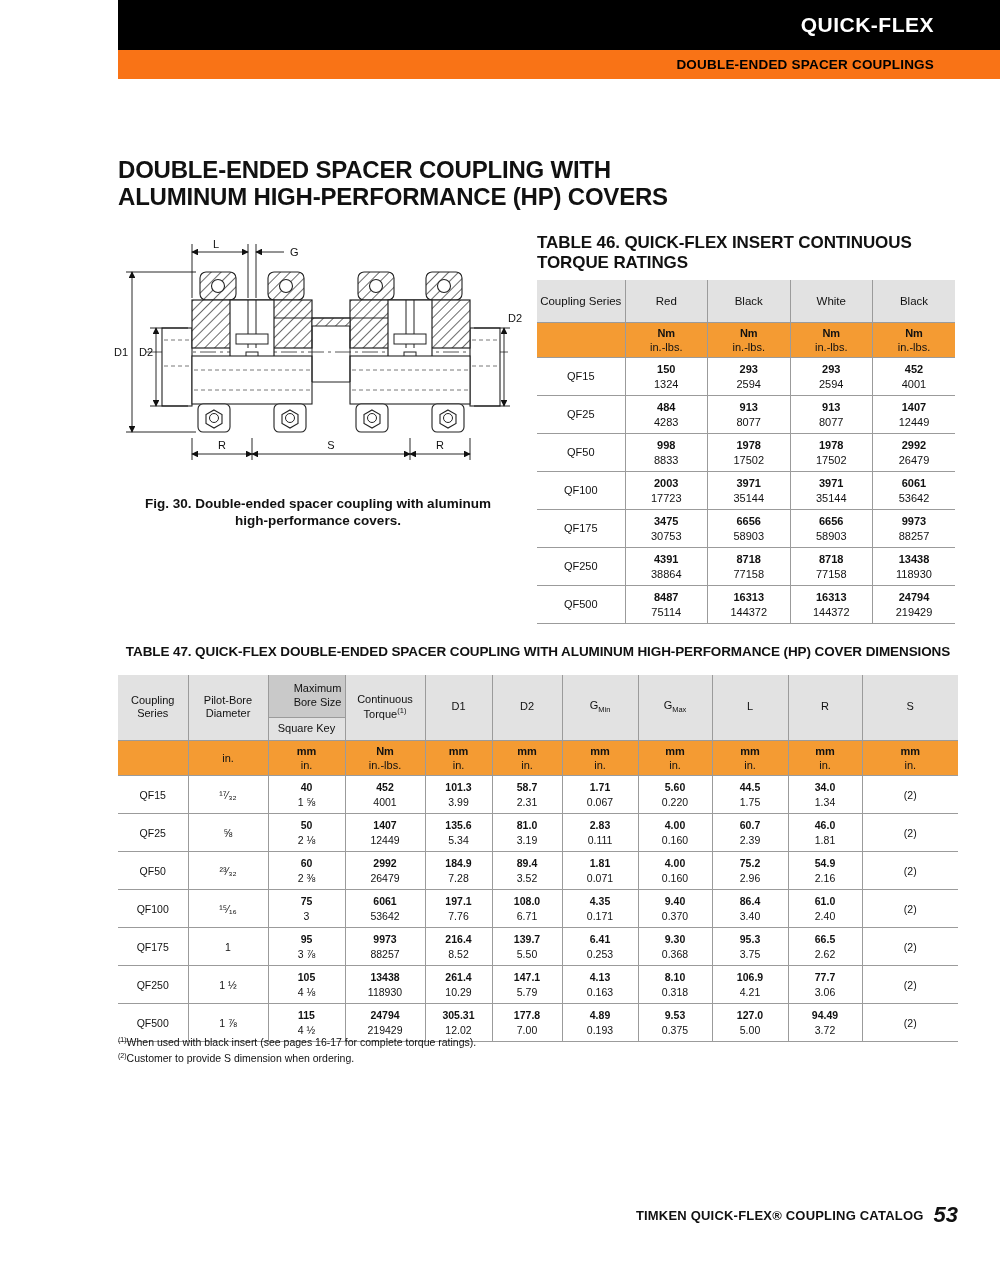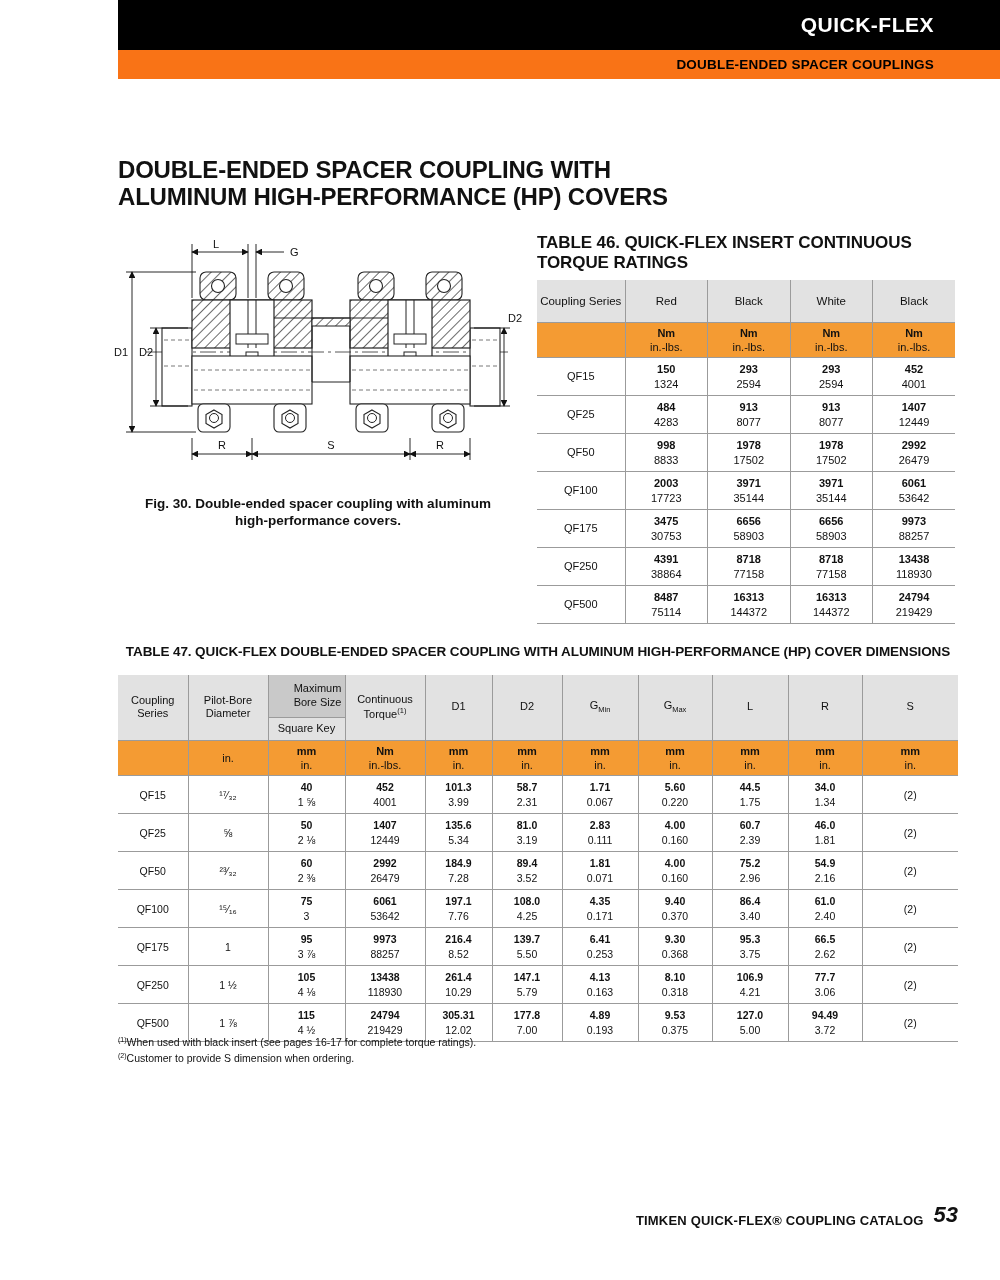--- a/index.html
+++ b/index.html
@@ -50,21 +50,21 @@
   .t47 th { font-size:11px; }
   .t47 thead tr.r1 th { height:42px; }
   .t47 thead tr.r2 th { height:23px; }
   .t47 tbody td { font-size:10.5px; }
 
   
   .footnotes { position:absolute; left:118px; top:1034px; font-size:10.5px; line-height:1.55; }
   .footnotes sup { font-size:7px; }
 
   
-  .footer { position:absolute; right:42px; top:1202px; display:flex; align-items:flex-end; gap:10px; }
+  .footer { position:absolute; right:42px; top:1202px; display:flex; align-items:center; gap:10px; }
   .footer .ftext { font-size:13px; font-weight:bold; letter-spacing:.2px; }
   .footer .fpage { font-size:22px; font-weight:bold;font-style:italic; }
 </style>
 </head>
 <body>
 
 <div class="page">
 
   <div class="topbar">
     <span class="brand">QUICK-FLEX</span>
@@ -580,21 +580,21 @@
             <td class="val">
               <span class="m">6061</span>
               <span class="i">53642</span>
             </td>
             <td class="val">
               <span class="m">197.1</span>
               <span class="i">7.76</span>
             </td>
             <td class="val">
               <span class="m">108.0</span>
-              <span class="i">4.25</span>
+              <span class="i">6.71</span>
             </td>
             <td class="val">
               <span class="m">4.35</span>
               <span class="i">0.171</span>
             </td>
             <td class="val">
               <span class="m">9.40</span>
               <span class="i">0.370</span>
             </td>
             <td class="val">

